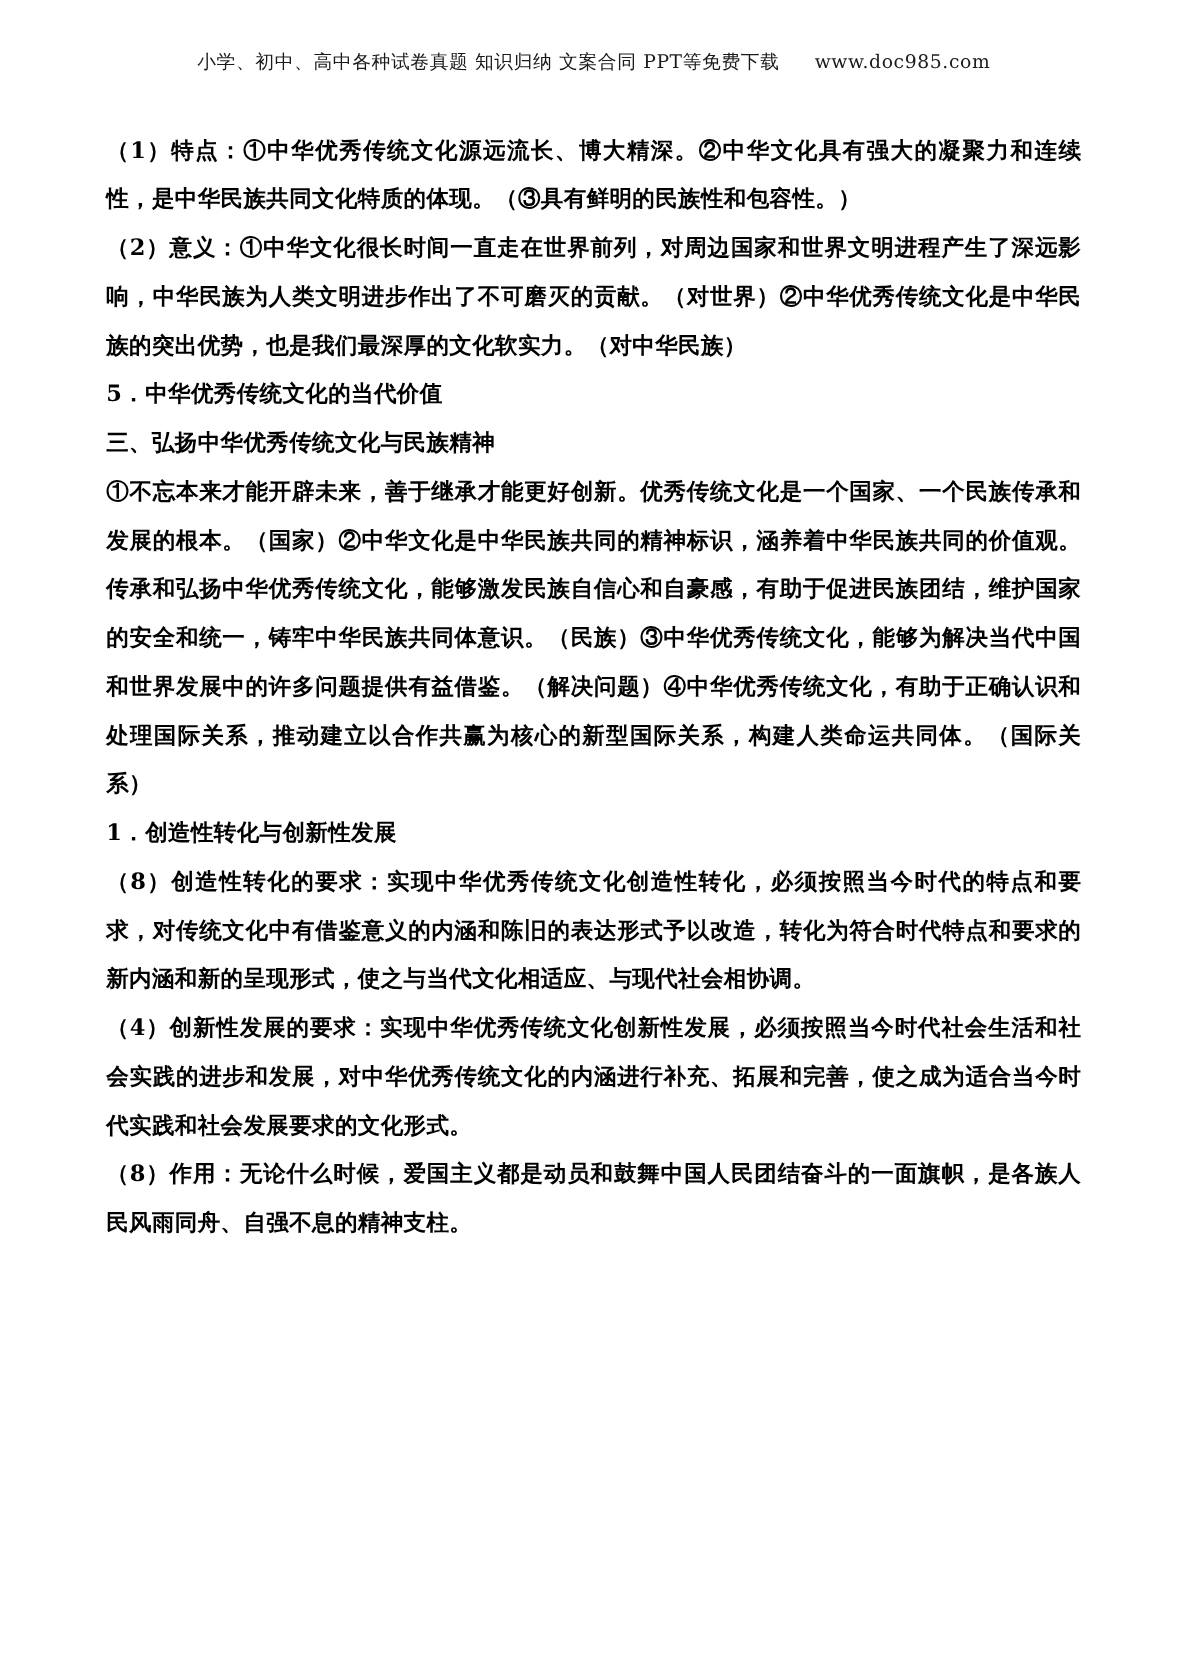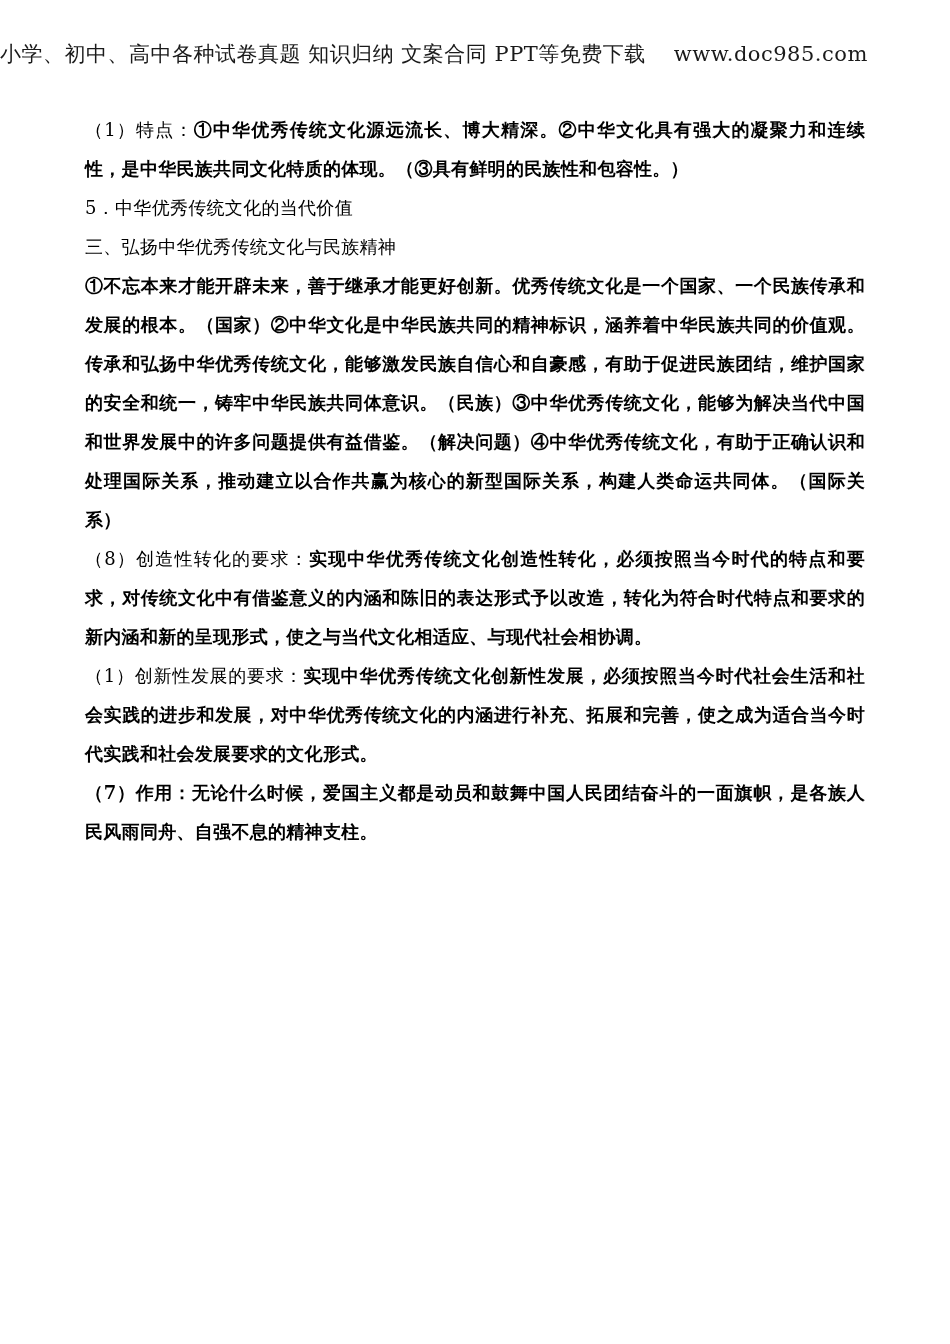--- a/index.html
+++ b/index.html
@@ -16,60 +16,63 @@
   }
   .page {
     width: 950px;
     min-height: 1344px;
     background: #ffffff;
     box-sizing: border-box;
     position: relative;
   }
   .doc-header {
     padding-top: 40px;
-    font-size: 21px;
+    text-align: center;
+    font-size: 15px;
     color: #1a1a1a;
     letter-spacing: 0.5px;
     white-space: nowrap;
   }
   .doc-header .site-url {
     margin-left: 28px;
   }
   .doc-body {
     padding: 42px 85px 40px 85px;
     font-size: 18px;
     line-height: 39px;
     text-align: justify;
     letter-spacing: 0.3px;
   }
   .doc-body p {
     margin: 0;
     padding: 0;
     word-break: break-all;
   }
   .doc-body .run-bold {
-    font-weight: normal;
+    font-weight: bold;
   }
   .doc-body .run-normal {
     font-weight: bold;
   }
 </style>
 </head>
 <body>
 
 <div class="page">
 
   <div class="doc-header">
     <span>小学、初中、高中各种试卷真题 知识归纳 文案合同 PPT等免费下载</span><span class="site-url">www.doc985.com</span>
   </div>
 
   <div class="doc-body">
 
   <p><span class="run-bold">（1）特点：</span><span class="run-normal">①中华优秀传统文化源远流长、博大精深。②中华文化具有强大的凝聚力和连续性，是中华民族共同文化特质的体现。（③具有鲜明的民族性和包容性。）</span></p>
+      <p><span class="run-bold">（2）意义：</span><span class="run-normal">①中华文化很长时间一直走在世界前列，对周边国家和世界文明进程产生了深远影响，中华民族为人类文明进步作出了不可磨灭的贡献。（对世界）②中华优秀传统文化是中华民族的突出优势，也是我们最深厚的文化软实力。（对中华民族）</span></p>
       <p><span class="run-bold">5．中华优秀传统文化的当代价值</span></p>
       <p><span class="run-bold">三、弘扬中华优秀传统文化与民族精神</span></p>
       <p><span class="run-normal">①不忘本来才能开辟未来，善于继承才能更好创新。优秀传统文化是一个国家、一个民族传承和发展的根本。（国家）②中华文化是中华民族共同的精神标识，涵养着中华民族共同的价值观。传承和弘扬中华优秀传统文化，能够激发民族自信心和自豪感，有助于促进民族团结，维护国家的安全和统一，铸牢中华民族共同体意识。（民族）③中华优秀传统文化，能够为解决当代中国和世界发展中的许多问题提供有益借鉴。（解决问题）④中华优秀传统文化，有助于正确认识和处理国际关系，推动建立以合作共赢为核心的新型国际关系，构建人类命运共同体。（国际关系）</span></p>
+      <p><span class="run-bold">1．创造性转化与创新性发展</span></p>
       <p><span class="run-bold">（8）创造性转化的要求：</span><span class="run-normal">实现中华优秀传统文化创造性转化，必须按照当今时代的特点和要求，对传统文化中有借鉴意义的内涵和陈旧的表达形式予以改造，转化为符合时代特点和要求的新内涵和新的呈现形式，使之与当代文化相适应、与现代社会相协调。</span></p>
-      <p><span class="run-bold">（1）创新性发展的要求：</span><span class="run-normal">实现中华优秀传统文化创新性发展，必须按照当今时代社会生活和社会实践的进步和发展，对中华优秀传统文化的内涵进行补充、拓展和完善，使之成为适合当今时代实践和社会发展要求的文化形式。</span></p>
-      <p><span class="run-normal">（7）作用：无论什么时候，爱国主义都是动员和鼓舞中国人民团结奋斗的一面旗帜，是各族人民风雨同舟、自强不息的精神支柱。</span></p>
+      <p><span class="run-bold">（4）创新性发展的要求：</span><span class="run-normal">实现中华优秀传统文化创新性发展，必须按照当今时代社会生活和社会实践的进步和发展，对中华优秀传统文化的内涵进行补充、拓展和完善，使之成为适合当今时代实践和社会发展要求的文化形式。</span></p>
+      <p><span class="run-normal">（8）作用：无论什么时候，爱国主义都是动员和鼓舞中国人民团结奋斗的一面旗帜，是各族人民风雨同舟、自强不息的精神支柱。</span></p>
     </div>
 
 </div>
 
 </body></html>

